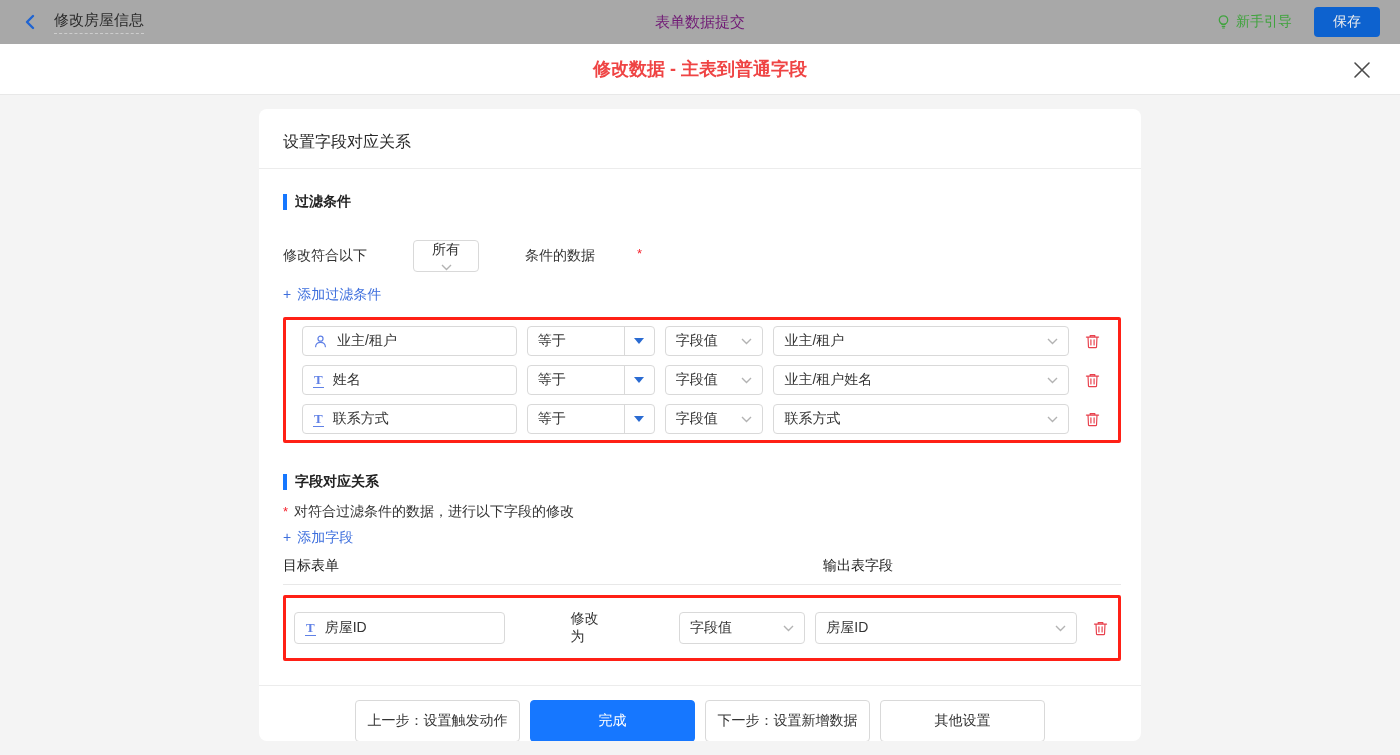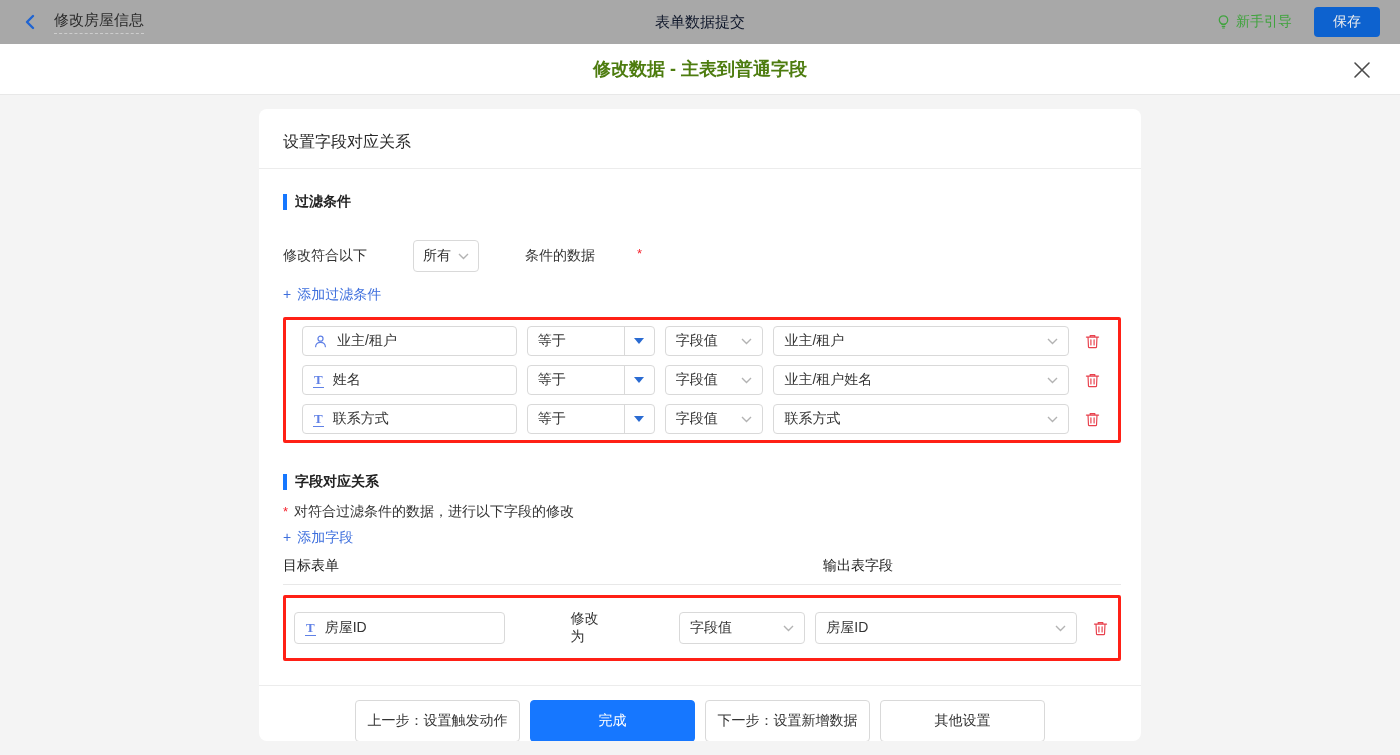--- a/index.html
+++ b/index.html
@@ -5,47 +5,47 @@
   * { margin:0; padding:0; box-sizing:border-box; }
   html,body { width:1400px; height:755px; overflow:hidden;
     font-family:"Liberation Sans","DejaVu Sans",sans-serif; }
 
   
   .topbar { height:44px; background:#a8a8a8; display:flex; align-items:center;
     padding:0 20px; position:relative; }
   .tb-left { display:flex; align-items:center; gap:14px; }
   .back-btn { width:20px; height:20px; display:flex; align-items:center; justify-content:center; cursor:pointer; }
   .tb-title { font-size:15px; color:#2b2b2b; padding-bottom:3px; border-bottom:1px dashed #cdcdcd; }
-  .tb-center { position:absolute; left:0; right:0; text-align:center; font-size:15px; color:#0f172a; pointer-events:none; }
+  .tb-center { position:absolute; left:0; right:0; text-align:center; font-size:15px; color:#701a75; pointer-events:none; }
   .tb-right { margin-left:auto; display:flex; align-items:center; gap:22px; z-index:1; }
   .guide { display:flex; align-items:center; gap:5px; color:#40a33e; font-size:14px; cursor:pointer; }
   .save-btn { background:#0d62cf; color:#ededed; font-size:14px; border:none;
     padding:6px 19px; border-radius:4px; cursor:pointer; }
 
   
   .modal-head { height:51px; background:#fff; border-bottom:1px solid #e8e8e8;
     display:flex; align-items:center; justify-content:center; position:relative; }
-  .modal-title { font-size:18px; font-weight:600; color:#4d7c0f; }
+  .modal-title { font-size:18px; font-weight:600; color:#ef4444; }
   .close-btn { position:absolute; right:26px; top:14px; width:24px; height:24px;
     display:flex; align-items:center; justify-content:center; cursor:pointer; }
 
   
   .content { height:660px; background:#f4f4f4; }
   .card { width:882px; height:632px; margin:0 auto; position:relative; top:14px;
     background:#fff; border-radius:8px; overflow:hidden; }
   .card-header { padding:23px 24px 15px; font-size:16px; color:#2a2a2a; border-bottom:1px solid #ececec; }
   .card-body { padding:24px 20px 0 24px; }
 
   .sec-title { display:flex; align-items:center; gap:8px; font-size:14px; font-weight:bold; color:#222; }
   .sec-bar { width:4px; height:16px; background:#1677ff; }
 
   .match-row { margin-top:29px; display:flex; align-items:center; font-size:14px; color:#333;gap:36px; }
   .mini-select { width:66px; height:32px; margin:0 10px; border:1px solid #d9d9d9; border-radius:4px;
     background:#fff; display:flex; align-items:center; justify-content:space-between;
-    padding:0 9px; font-size:14px; color:#333; cursor:pointer; }
+    padding:0 9px; font-size:14px; color:#333; cursor:pointer;flex-direction:column; }
   .req-star { color:#f5222d; font-size:13px; margin-left:6px; position:relative; top:-3px; }
 
   .add-link { margin-top:14px; font-size:14px; color:#3e6fdd; cursor:pointer; width:fit-content; }
   .add-link .plus { margin-right:6px; }
 
   .red-box { margin-top:13px; border:3px solid #ff2016; border-radius:2px; padding:6px 16px; }
   .red-box2 { margin-top:10px; border:3px solid #ff2016; border-radius:2px; padding:12px 8px; }
   .frow { display:flex; align-items:center; gap:10px; }
   .frow + .frow { margin-top:9px; }
 

